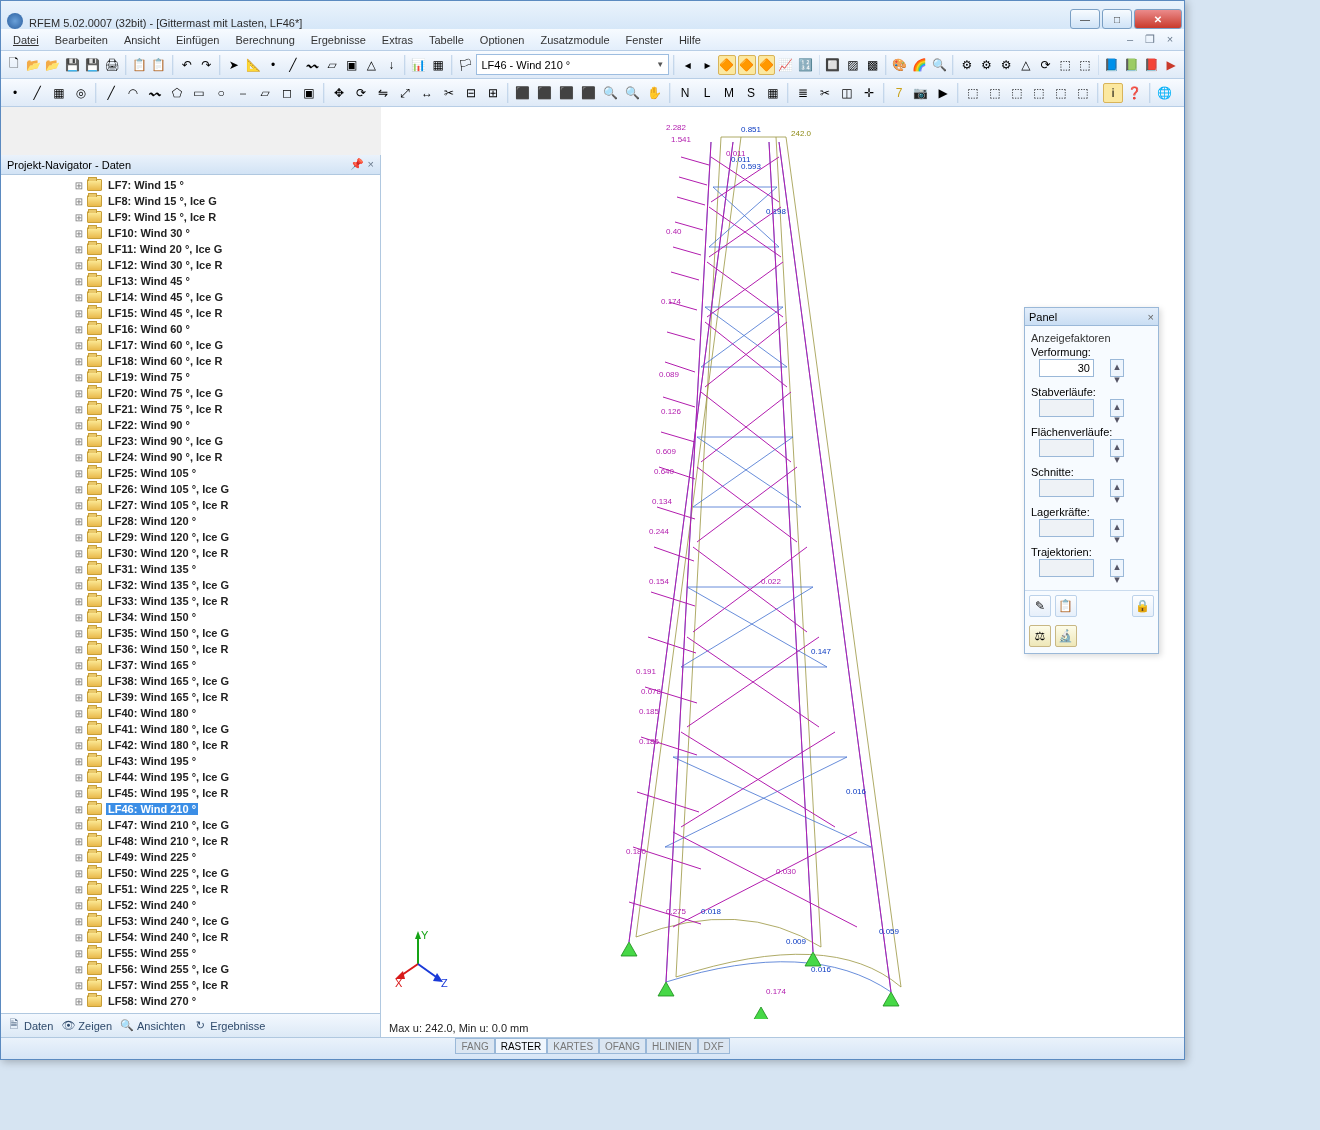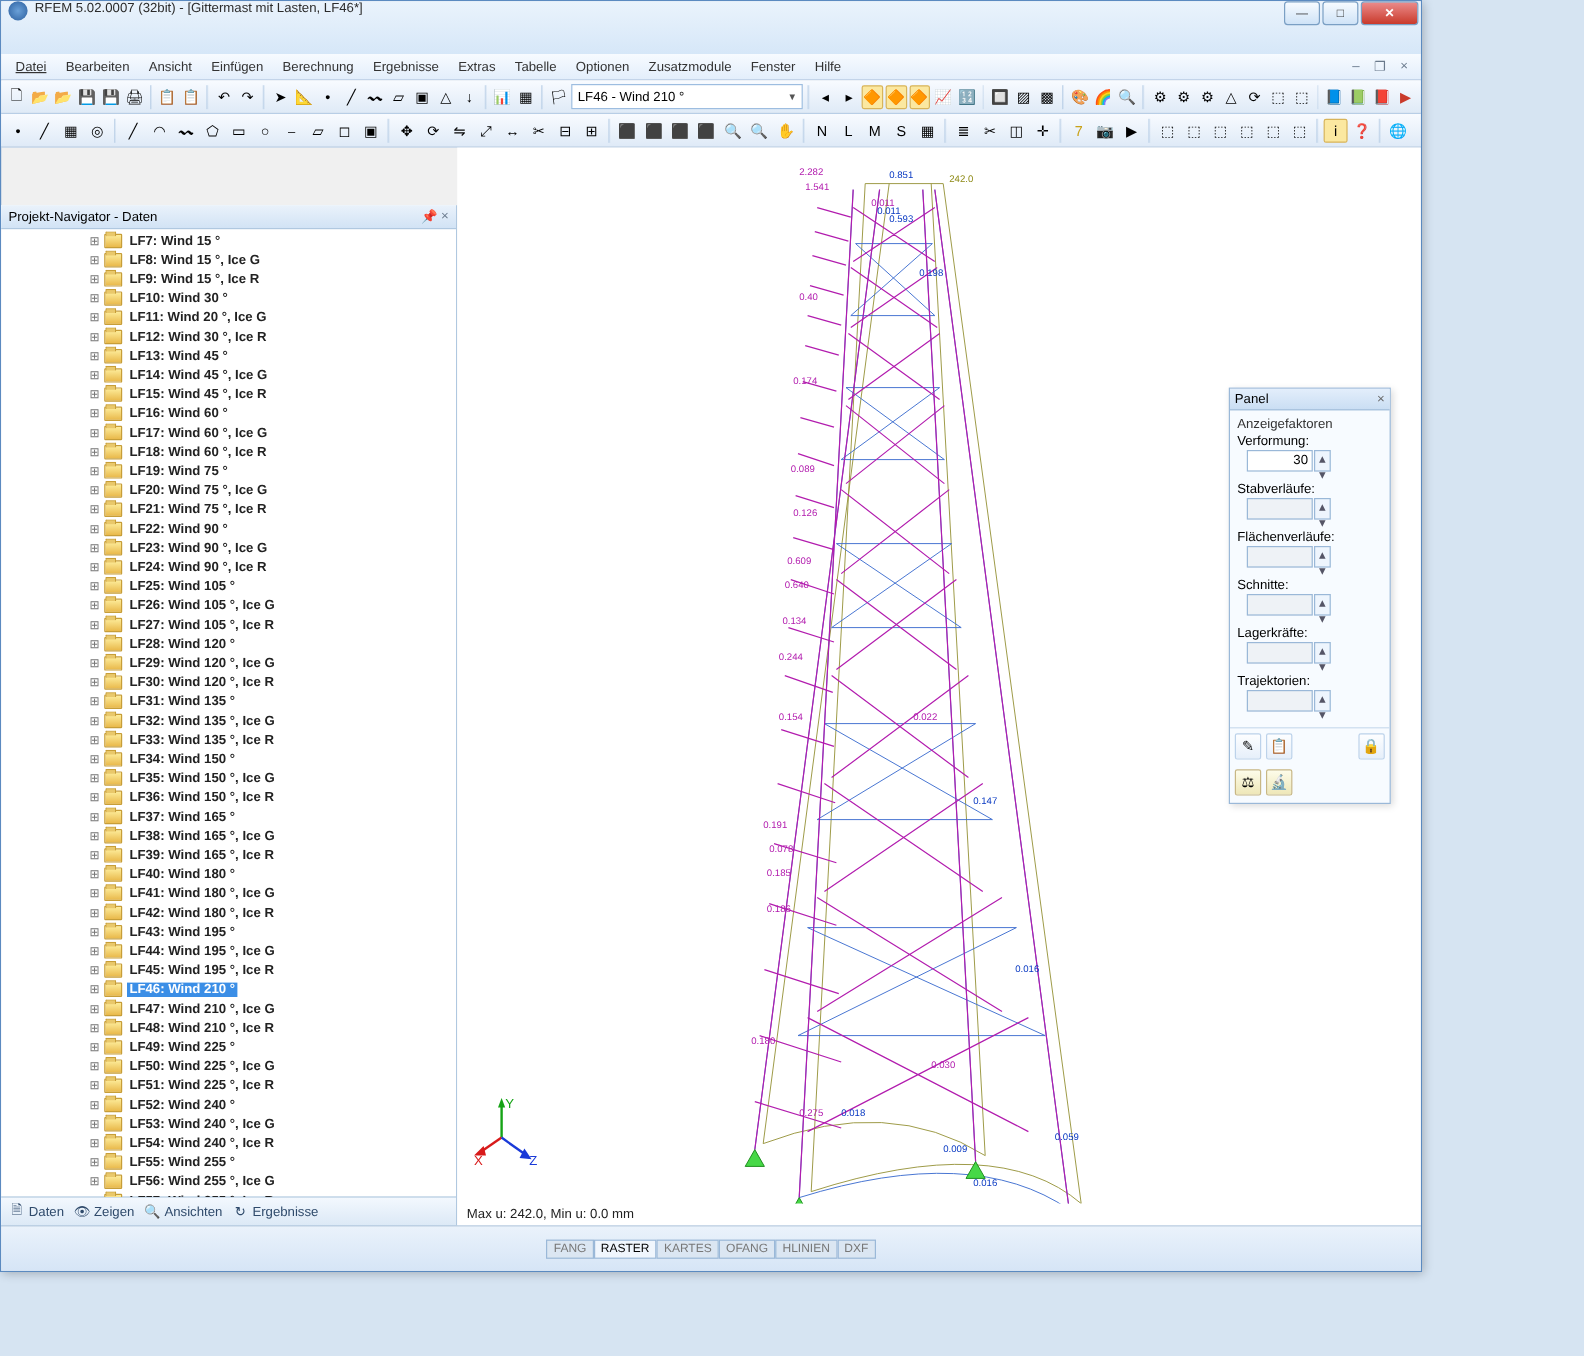--- a/index.html
+++ b/index.html
@@ -4,21 +4,21 @@
 <style>
 * { margin: 0; padding: 0; box-sizing: border-box; font-family: "Segoe UI", Tahoma, sans-serif; font-size: 11px; }
 body { background: #d6e4f2; width: 1320px; height: 1130px; overflow: hidden; }
 
 
 .outer-shell { padding: 0 70px 60px 0; height: 1130px; }
 
 
 .window { width: 1185px; height: 1060px; background: #f0f0f0; border: 1px solid #5b8ac0; display: flex; flex-direction: column; box-shadow: 2px 2px 8px rgba(0,0,0,0.25); }
 
-.titlebar { height: 44px; background: linear-gradient(#eaf3fc, #d6e7f8); display: flex; align-items: flex-start; padding: 0 2px 0 6px; }
+.titlebar { height: 28px; background: linear-gradient(#eaf3fc, #d6e7f8); display: flex; align-items: flex-end; padding: 0 2px 0 6px; }
 .titlebar .app-icon { width: 16px; height: 16px; border-radius: 50%; background: radial-gradient(#6aa0d8,#2a5e9e); margin-right: 6px; }
 .titlebar .title-text { color: #2b2b2b; flex: 1; }
 .titlebar .win-btns { display: flex; gap: 2px; }
 .titlebar .wb { width: 30px; height: 20px; border: 1px solid #7a9fc4; border-radius: 3px; background: linear-gradient(#f7fbff,#cfe3f7); display: flex; align-items: center; justify-content: center; font-size: 10px; color: #3b3b3b; }
 .titlebar .wb.close { width: 48px; background: linear-gradient(#eb8b8b,#c93a2b); color: #fff; font-weight: bold; }
 
 
 .menubar { height: 22px; background: linear-gradient(#f7fbff,#e3eefb); display: flex; align-items: center; padding: 0 4px; border-bottom: 1px solid #b8cee6; }
 .menubar .mi { padding: 2px 8px; color: #333; cursor: default; }
 .menubar .mi u { text-decoration: underline; }
@@ -61,33 +61,33 @@
 .canvas .triad { position: absolute; left: 12px; bottom: 30px; }
 .statusline { height: 18px; display: flex; align-items: center; padding-left: 8px; color: #222; }
 
 
 .panel { position: absolute; right: 25px; top: 200px; width: 135px; background: #f7fbff; border: 1px solid #9ab8d8; box-shadow: 2px 2px 6px rgba(0,0,0,0.15); }
 .panel-header { height: 18px; background: linear-gradient(#e3eefb,#cadef3); border-bottom: 1px solid #9ab8d8; display: flex; align-items: center; padding: 0 4px; font-size: 11px; }
 .panel-header .x { margin-left: auto; font-size: 11px; color: #666; }
 .panel-body { padding: 4px 6px; }
 .panel-body .sect-title { padding: 2px 0; color: #333; }
 .panel-body .sect { margin-bottom: 6px; }
-.panel-body .sect-row { display: flex; align-items: center; gap: 1px; padding: 1px 0 3px 8px; }
+.panel-body .sect-row { display: flex; align-items: center; gap: 16px; padding: 1px 0 3px 8px; }
 .panel-body input.spin { width: 55px; height: 18px; border: 1px solid #9ab8d8; text-align: right; padding-right: 3px; font-size: 11px; }
 .panel-body .spin-btn { width: 14px; height: 18px; border: 1px solid #9ab8d8; background: #eef5fd; font-size: 7px; display: flex; flex-direction: column; }
 .panel-body .spin-btn span { flex: 1; display: flex; align-items: center; justify-content: center; color: #556; }
 .panel-body input.spin:disabled { background: #eef2f6; }
 .panel-btnrow { display: flex; gap: 4px; padding: 4px; border-top: 1px solid #cadbee; }
 .panel-btnrow .pb { width: 22px; height: 22px; border: 1px solid #bcd2ea; background: linear-gradient(#fdfeff,#e6effa); border-radius: 2px; display: flex; align-items: center; justify-content: center; font-size: 12px; }
 .panel-btnrow .right { margin-left: auto; }
 .panel-footer { display: flex; gap: 4px; padding: 4px 4px 6px; }
 .panel-footer .pb { width: 22px; height: 22px; border: 1px solid #c8b784; background: linear-gradient(#fdfcea,#eee7b8); border-radius: 2px; display:flex;align-items:center;justify-content:center;font-size:12px; }
 
 
-.app-status { height: 38px; background: linear-gradient(#eaf2fb,#d6e5f6); border-top: 1px solid #b0c8e0; display: flex; align-items: center; justify-content: center; gap: 0; }
+.app-status { height: 22px; background: linear-gradient(#eaf2fb,#d6e5f6); border-top: 1px solid #b0c8e0; display: flex; align-items: flex-start; justify-content: center; gap: 0; }
 .app-status .cell { border: 1px solid #9ab8d8; background: #f0f6fd; padding: 0 5px; height: 16px; display: flex; align-items: center; font-size: 10px; }
 .app-status .cell.off { background: #dbe6f2; color: #777; }
 
 
 .tval { position: absolute; font-size: 8px; }
 .tval.m { color: #b21cae; }
 .tval.b { color: #0939c2; }
 .tval.o { color: #8e8a16; }
 </style>
 </head>

